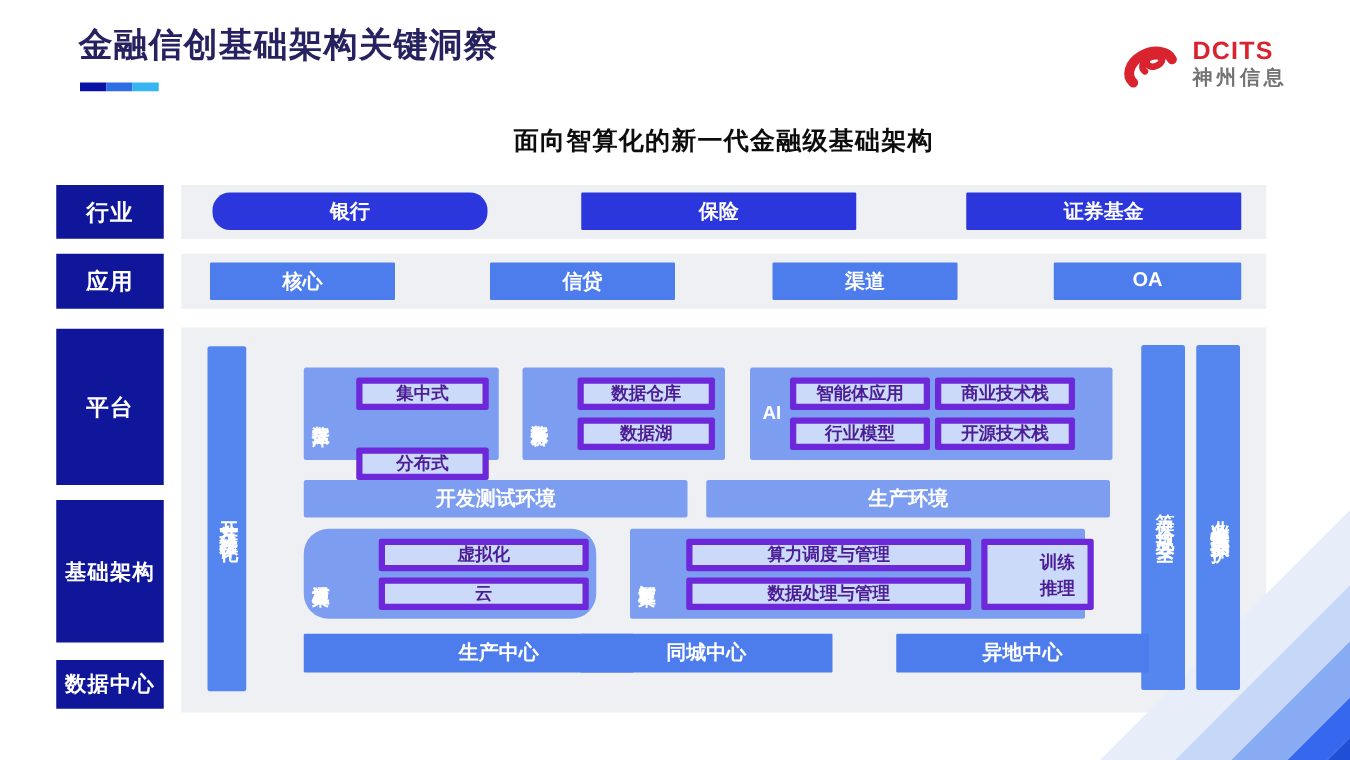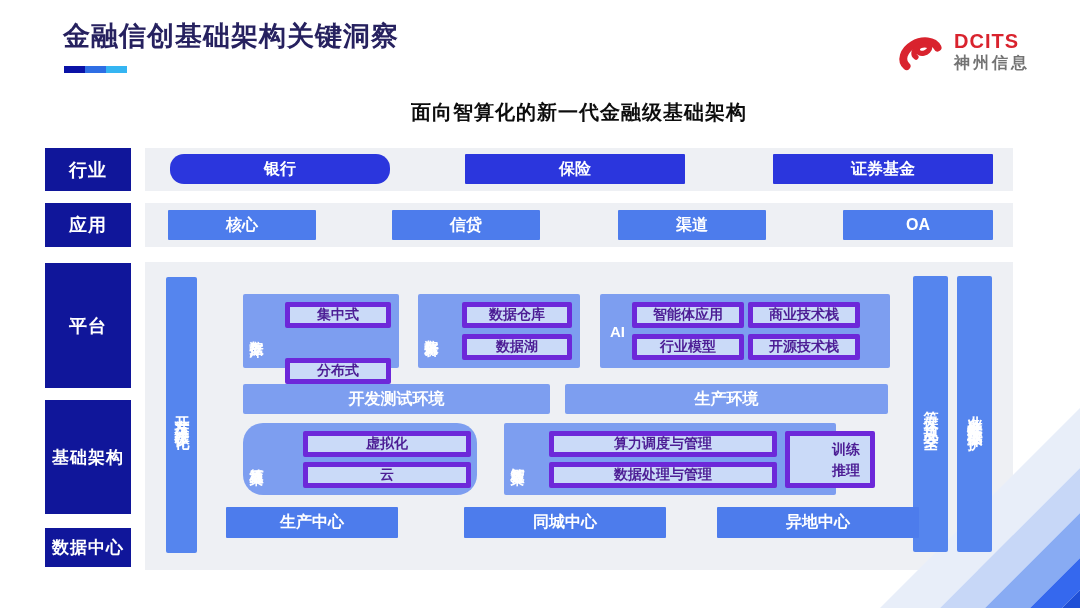--- a/index.html
+++ b/index.html
@@ -147,26 +147,26 @@
 
   <div class="abs env-bar" style="left:243px;width:307px;">开发测试环境</div>
   <div class="abs env-bar" style="left:565px;width:323px;">生产环境</div>
 
   <div class="abs group grp-row3" style="left:243px;width:234px;border-radius:20px;">
     <div class="glabel">通算框架</div>
     <div class="chip" style="left:60px;top:8px;width:168px;height:26px;">虚拟化</div>
     <div class="chip" style="left:60px;top:39px;width:168px;height:26px;">云</div>
   </div>
 
-  <div class="abs group grp-row3" style="left:504px;width:332px;">
+  <div class="abs group grp-row3" style="left:504px;width:332px;padding-left:32px;">
     <div class="glabel">智算框架</div>
     <div class="chip" style="left:45px;top:8px;width:228px;height:26px;">算力调度与管理</div>
     <div class="chip" style="left:45px;top:39px;width:228px;height:26px;">数据处理与管理</div>
     <div class="chip chip-2line" style="left:281px;top:8px;width:90px;height:57px;">
       <span>训练推理</span>
     </div>
   </div>
 
-  <div class="abs btn btn-center" style="left:226px;width:172px;">生产中心</div>
+  <div class="abs btn btn-center" style="left:243px;width:216px;padding-left:48px;">生产中心</div>
   <div class="abs btn btn-center" style="left:464px;width:202px;">同城中心</div>
   <div class="abs btn btn-center" style="left:717px;width:202px;">异地中心</div>
 
 </div>
 
 </body></html>

